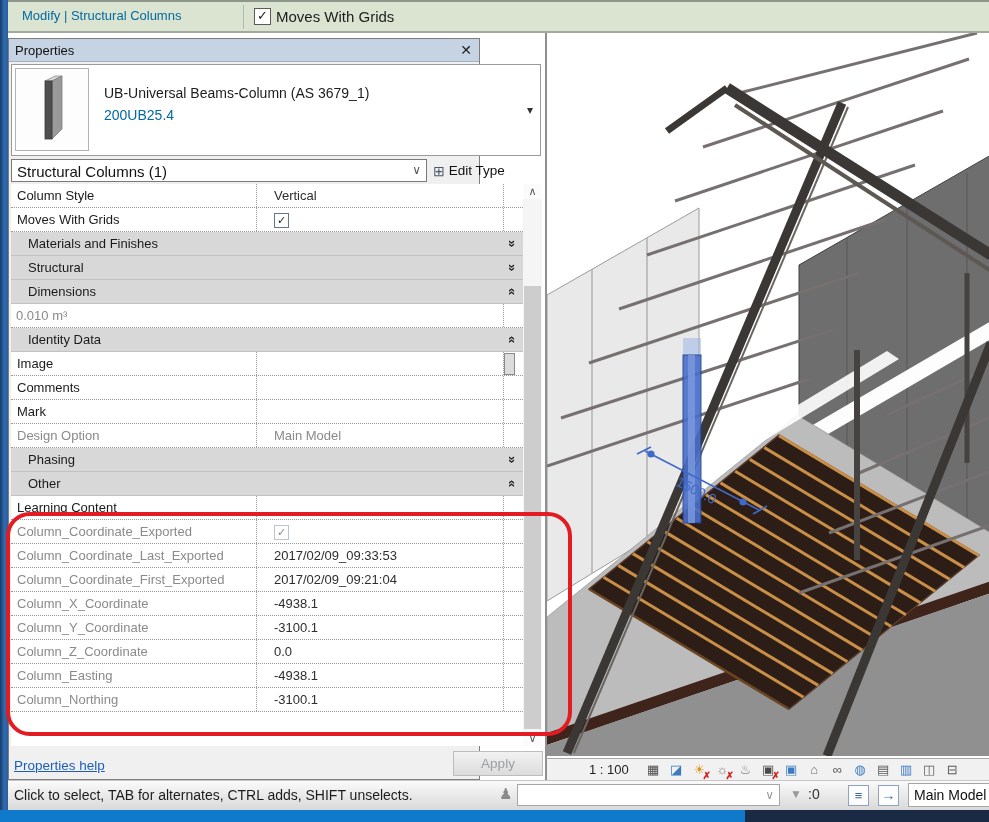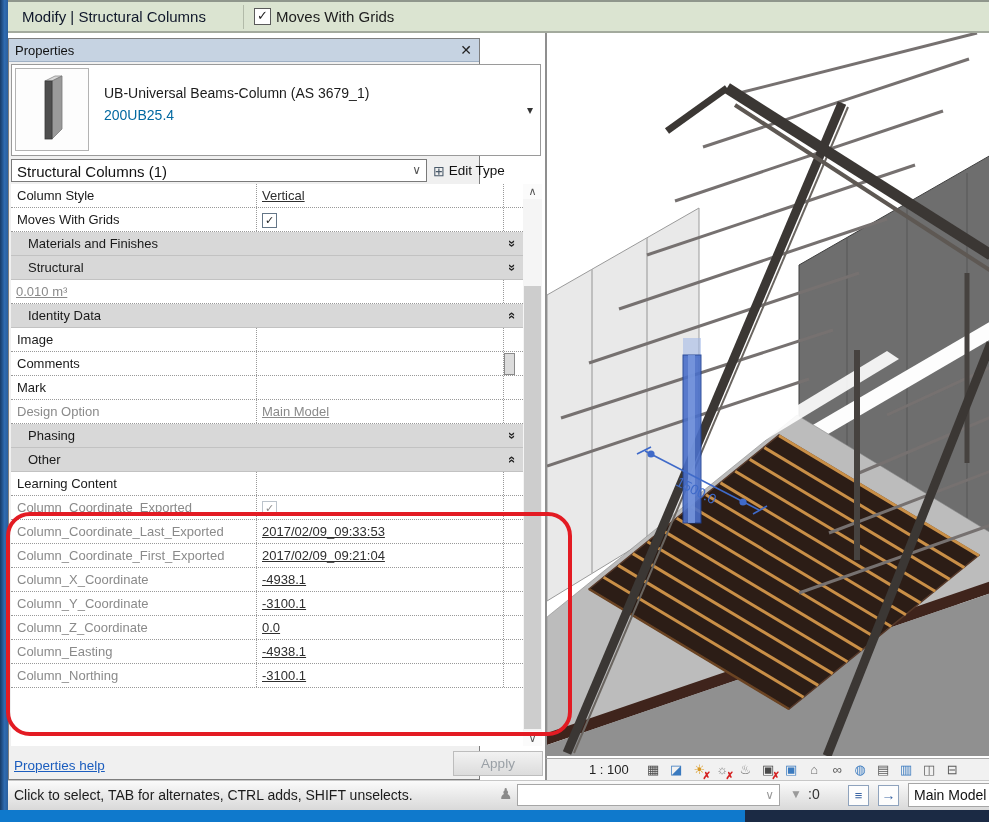--- a/index.html
+++ b/index.html
@@ -7,21 +7,21 @@
   .abs{position:absolute;}
   #app{position:relative;width:989px;height:822px;background:#fff;}
 
   
   #left-border{left:0;top:0;width:8px;height:810px;background:linear-gradient(90deg,#163a66,#2f6bb0 55%,#2a5f9e);}
   #bottom-strip-left{left:0;top:810px;width:745px;height:12px;background:#0f79cc;}
   #bottom-strip-right{left:745px;top:810px;width:244px;height:12px;background:#1b2a44;}
 
   
   #ribbon{left:8px;top:0;width:981px;height:33px;background:#dbe4d1;border-top:2px solid #8f968c;border-bottom:2px solid #a3aa9d;box-sizing:border-box;}
-  #ribbon .ctx{position:absolute;left:14px;top:6px;font-size:15px;color:#0f172a;}
+  #ribbon .ctx{position:absolute;left:14px;top:6px;font-size:13px;color:#0369a1;}
   #rib-divider{position:absolute;left:235px;top:3px;width:1px;height:24px;background:#b2baa9;}
   #rib-check{position:absolute;left:246px;top:6px;width:15px;height:15px;background:#fff;border:1px solid #5a5a5a;
     font-size:13px;line-height:14px;text-align:center;color:#222;}
   #rib-check-label{position:absolute;left:268px;top:6px;font-size:15px;color:#1d1d1d;}
 
   
   #viewport{left:545px;top:33px;width:444px;height:725px;background:#fff;border-left:2px solid #8f8f8f;box-sizing:border-box;}
   #view-control-bar{left:545px;top:758px;width:444px;height:22px;background:#f1f1f1;border-top:1px solid #a8a8a8;
     border-left:2px solid #8f8f8f;box-sizing:border-box;display:flex;align-items:center;}
   #scale-label{margin-left:42px;font-size:13px;color:#222;white-space:nowrap;}
@@ -42,24 +42,24 @@
   #type-drop{position:absolute;right:7px;top:38px;font-size:12px;color:#333;}
   #filter-combo{position:absolute;left:2px;top:120px;width:416px;height:23px;background:#fff;border:1px solid #7a7a7a;box-sizing:border-box;}
   #filter-combo .v{position:absolute;left:5px;top:3px;font-size:15px;color:#111;}
   #filter-combo .c{position:absolute;right:5px;top:3px;font-size:12px;color:#555;}
   #edit-type-btn{position:absolute;left:424px;top:120px;width:110px;height:23px;display:flex;align-items:center;gap:4px;font-size:13.5px;color:#111;}
   #edit-type-btn .ic{font-size:14px;color:#4a5a6a;}
 
   
   #property-grid{position:absolute;left:2px;top:145px;width:512px;height:562px;background:#fff;overflow:hidden;}
   .prow{display:flex;height:24px;box-sizing:border-box;font-size:13px;line-height:23px;}
-  .prop{border-bottom:1px dotted #999;}
+  .prop{border-bottom:1px dotted #999;gap:12px;}
   .plabel{width:246px;padding-left:6px;box-sizing:border-box;color:#1a1a1a;border-right:1px dotted #999;
     white-space:nowrap;overflow:hidden;}
-  .pvalue{flex:1;padding-left:5px;color:#2e2e2e;white-space:nowrap;overflow:hidden;text-decoration:underline;}
+  .pvalue{flex:1;padding-left:5px;color:#2e2e2e;white-space:nowrap;overflow:hidden;}
   .pedge{width:20px;border-left:1px dotted #999;box-sizing:border-box;}
   .dis{color:#8a8a8a !important;}
   .grow{background:#d8d8d8;border-bottom:1px solid #c2c2c2;position:relative;}
   .glabel{padding-left:17px;color:#1a1a1a;}
   .gchev{position:absolute;right:7px;top:0;font-size:13px;color:#222;display:inline-block;transform:rotate(90deg);font-weight:bold;}
   .cbx{display:inline-block;width:13px;height:13px;margin-top:4px;border:1px solid #647687;background:#fff;
     font-size:11px;line-height:12px;text-align:center;color:#222;}
   .cbx.dis{border-color:#bcc4cc;color:#c0c0c0;}
   #inner-scroll-thumb{position:absolute;left:495px;top:314px;width:11px;height:22px;background:#dcdcdc;border:1px solid #8a8a8a;box-sizing:border-box;}
 
@@ -281,20 +281,24 @@
           <div class="pedge"></div>
         </div>
         <div class="prow grow">
           <span class="glabel">Materials and Finishes</span>
           <span class="gchev">»</span>
         </div>
         <div class="prow grow">
           <span class="glabel">Structural</span>
           <span class="gchev">»</span>
         </div>
+        <div class="prow grow">
+          <span class="glabel">Dimensions</span>
+          <span class="gchev">«</span>
+        </div>
         <div class="prow prop">
           <div class="pvalue dis">0.010 m³</div>
           <div class="pedge"></div>
         </div>
         <div class="prow grow">
           <span class="glabel">Identity Data</span>
           <span class="gchev">«</span>
         </div>
         <div class="prow prop">
           <div class="plabel">Image</div>

